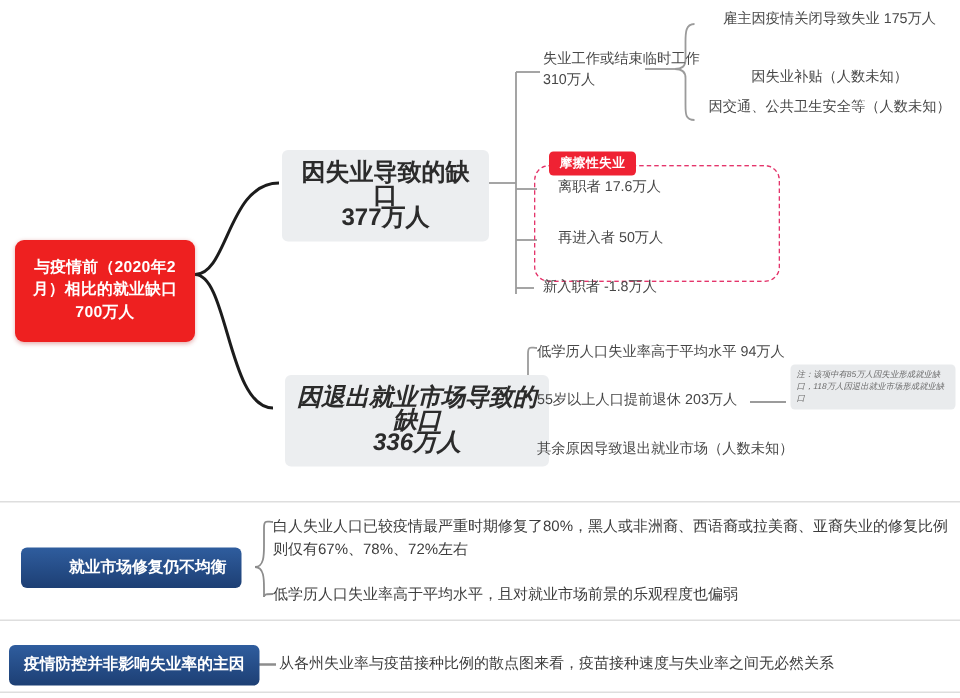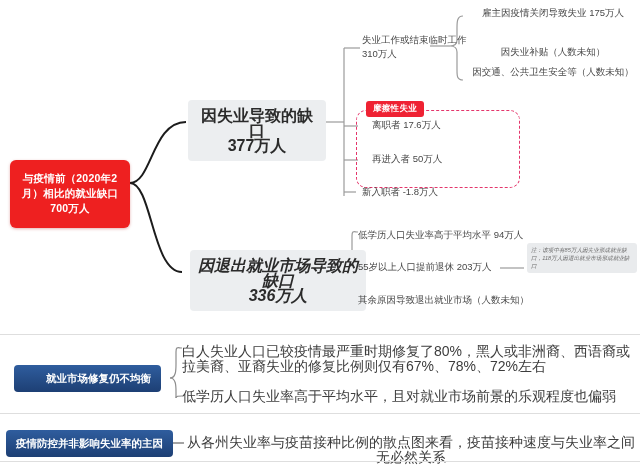--- a/index.html
+++ b/index.html
@@ -114,27 +114,27 @@
     padding:6px 10px 7px 10px;
     border-radius:4px;
     white-space:nowrap;
     box-sizing:border-box;
   }
   #pill-uneven{left:14px;top:365px;padding-left:32px;}
   #pill-vaccine{left:6px;top:430px;}
 
   .bottom-text{
     position:absolute;
-    font-size:14px;
+    font-size:10px;
     line-height:15px;
     color:#3d3d3d;
   }
   #text-uneven{left:182px;top:344px;width:452px;}
   #text-edu{left:182px;top:389px;width:452px;}
-  #text-vaccine{left:186px;top:435px;width:450px;text-align:center;}
+  #text-vaccine{left:186px;top:435px;width:450px;}
 
   .hairline{
     position:absolute;left:0;width:640px;height:1px;background:#dedede;
   }
   #hair-1{top:334px;}
   #hair-2{top:413px;}
   #hair-3{top:461px;}
 </style>
 </head>
 <body>

